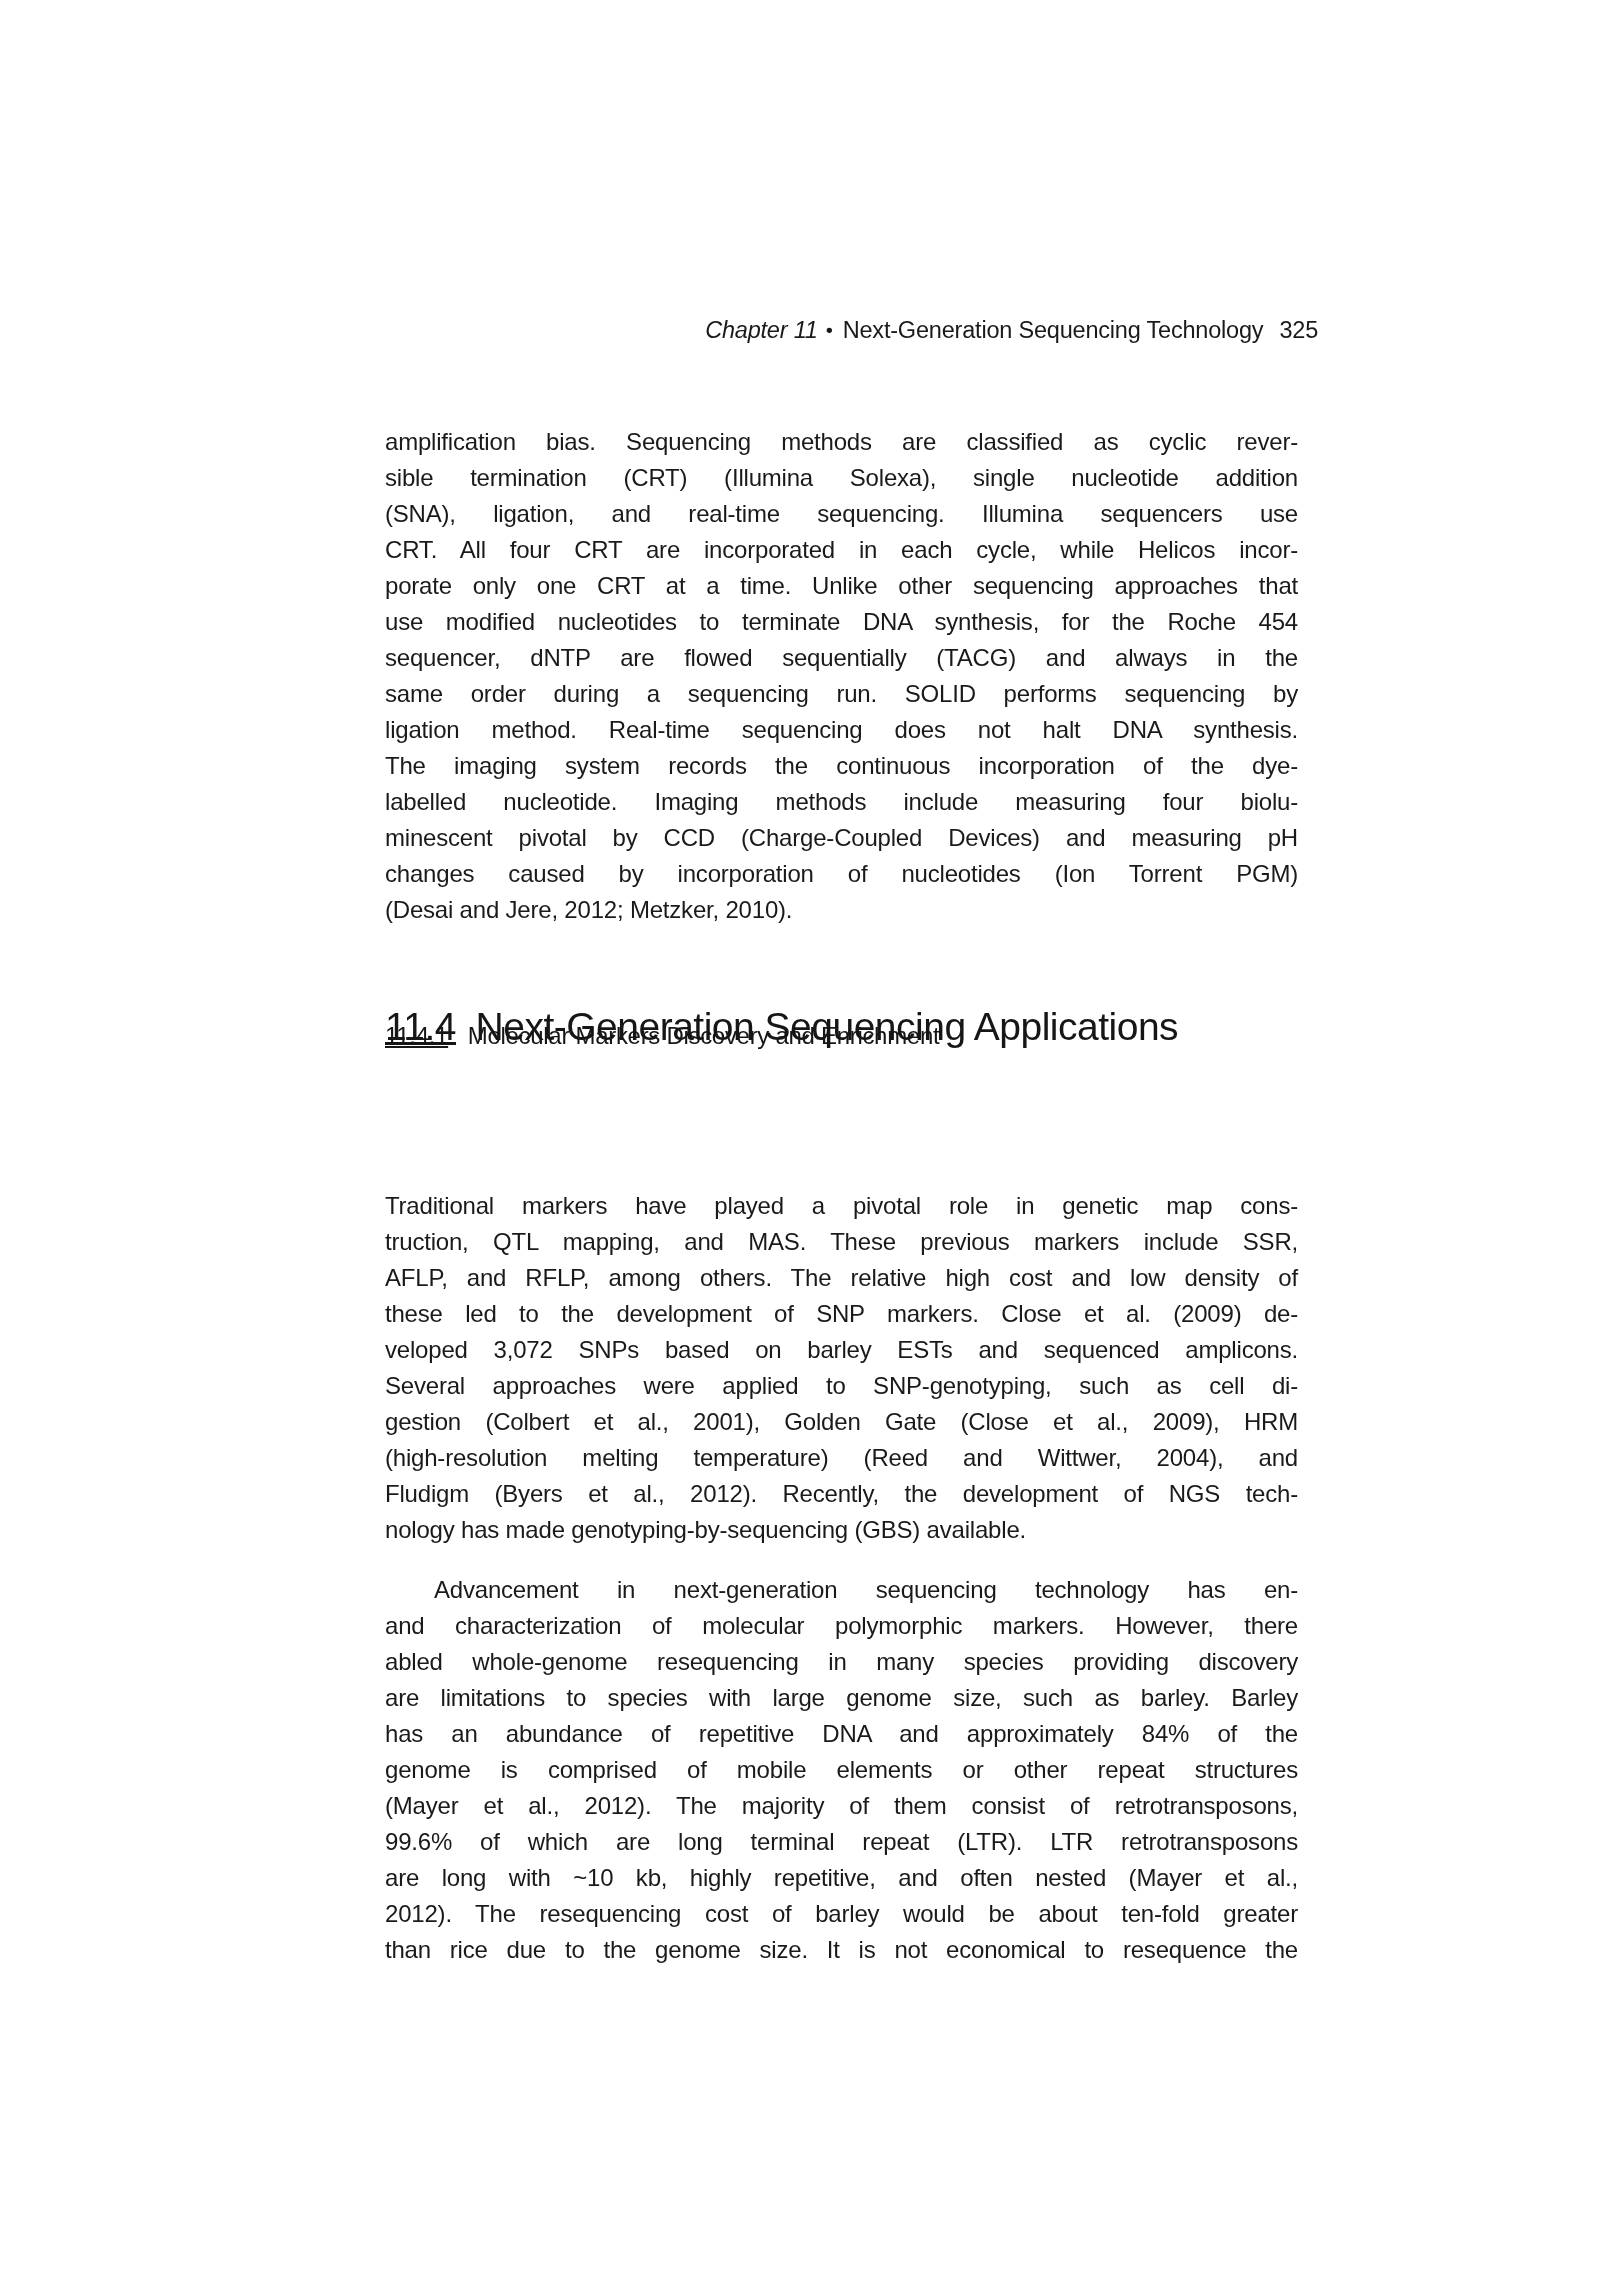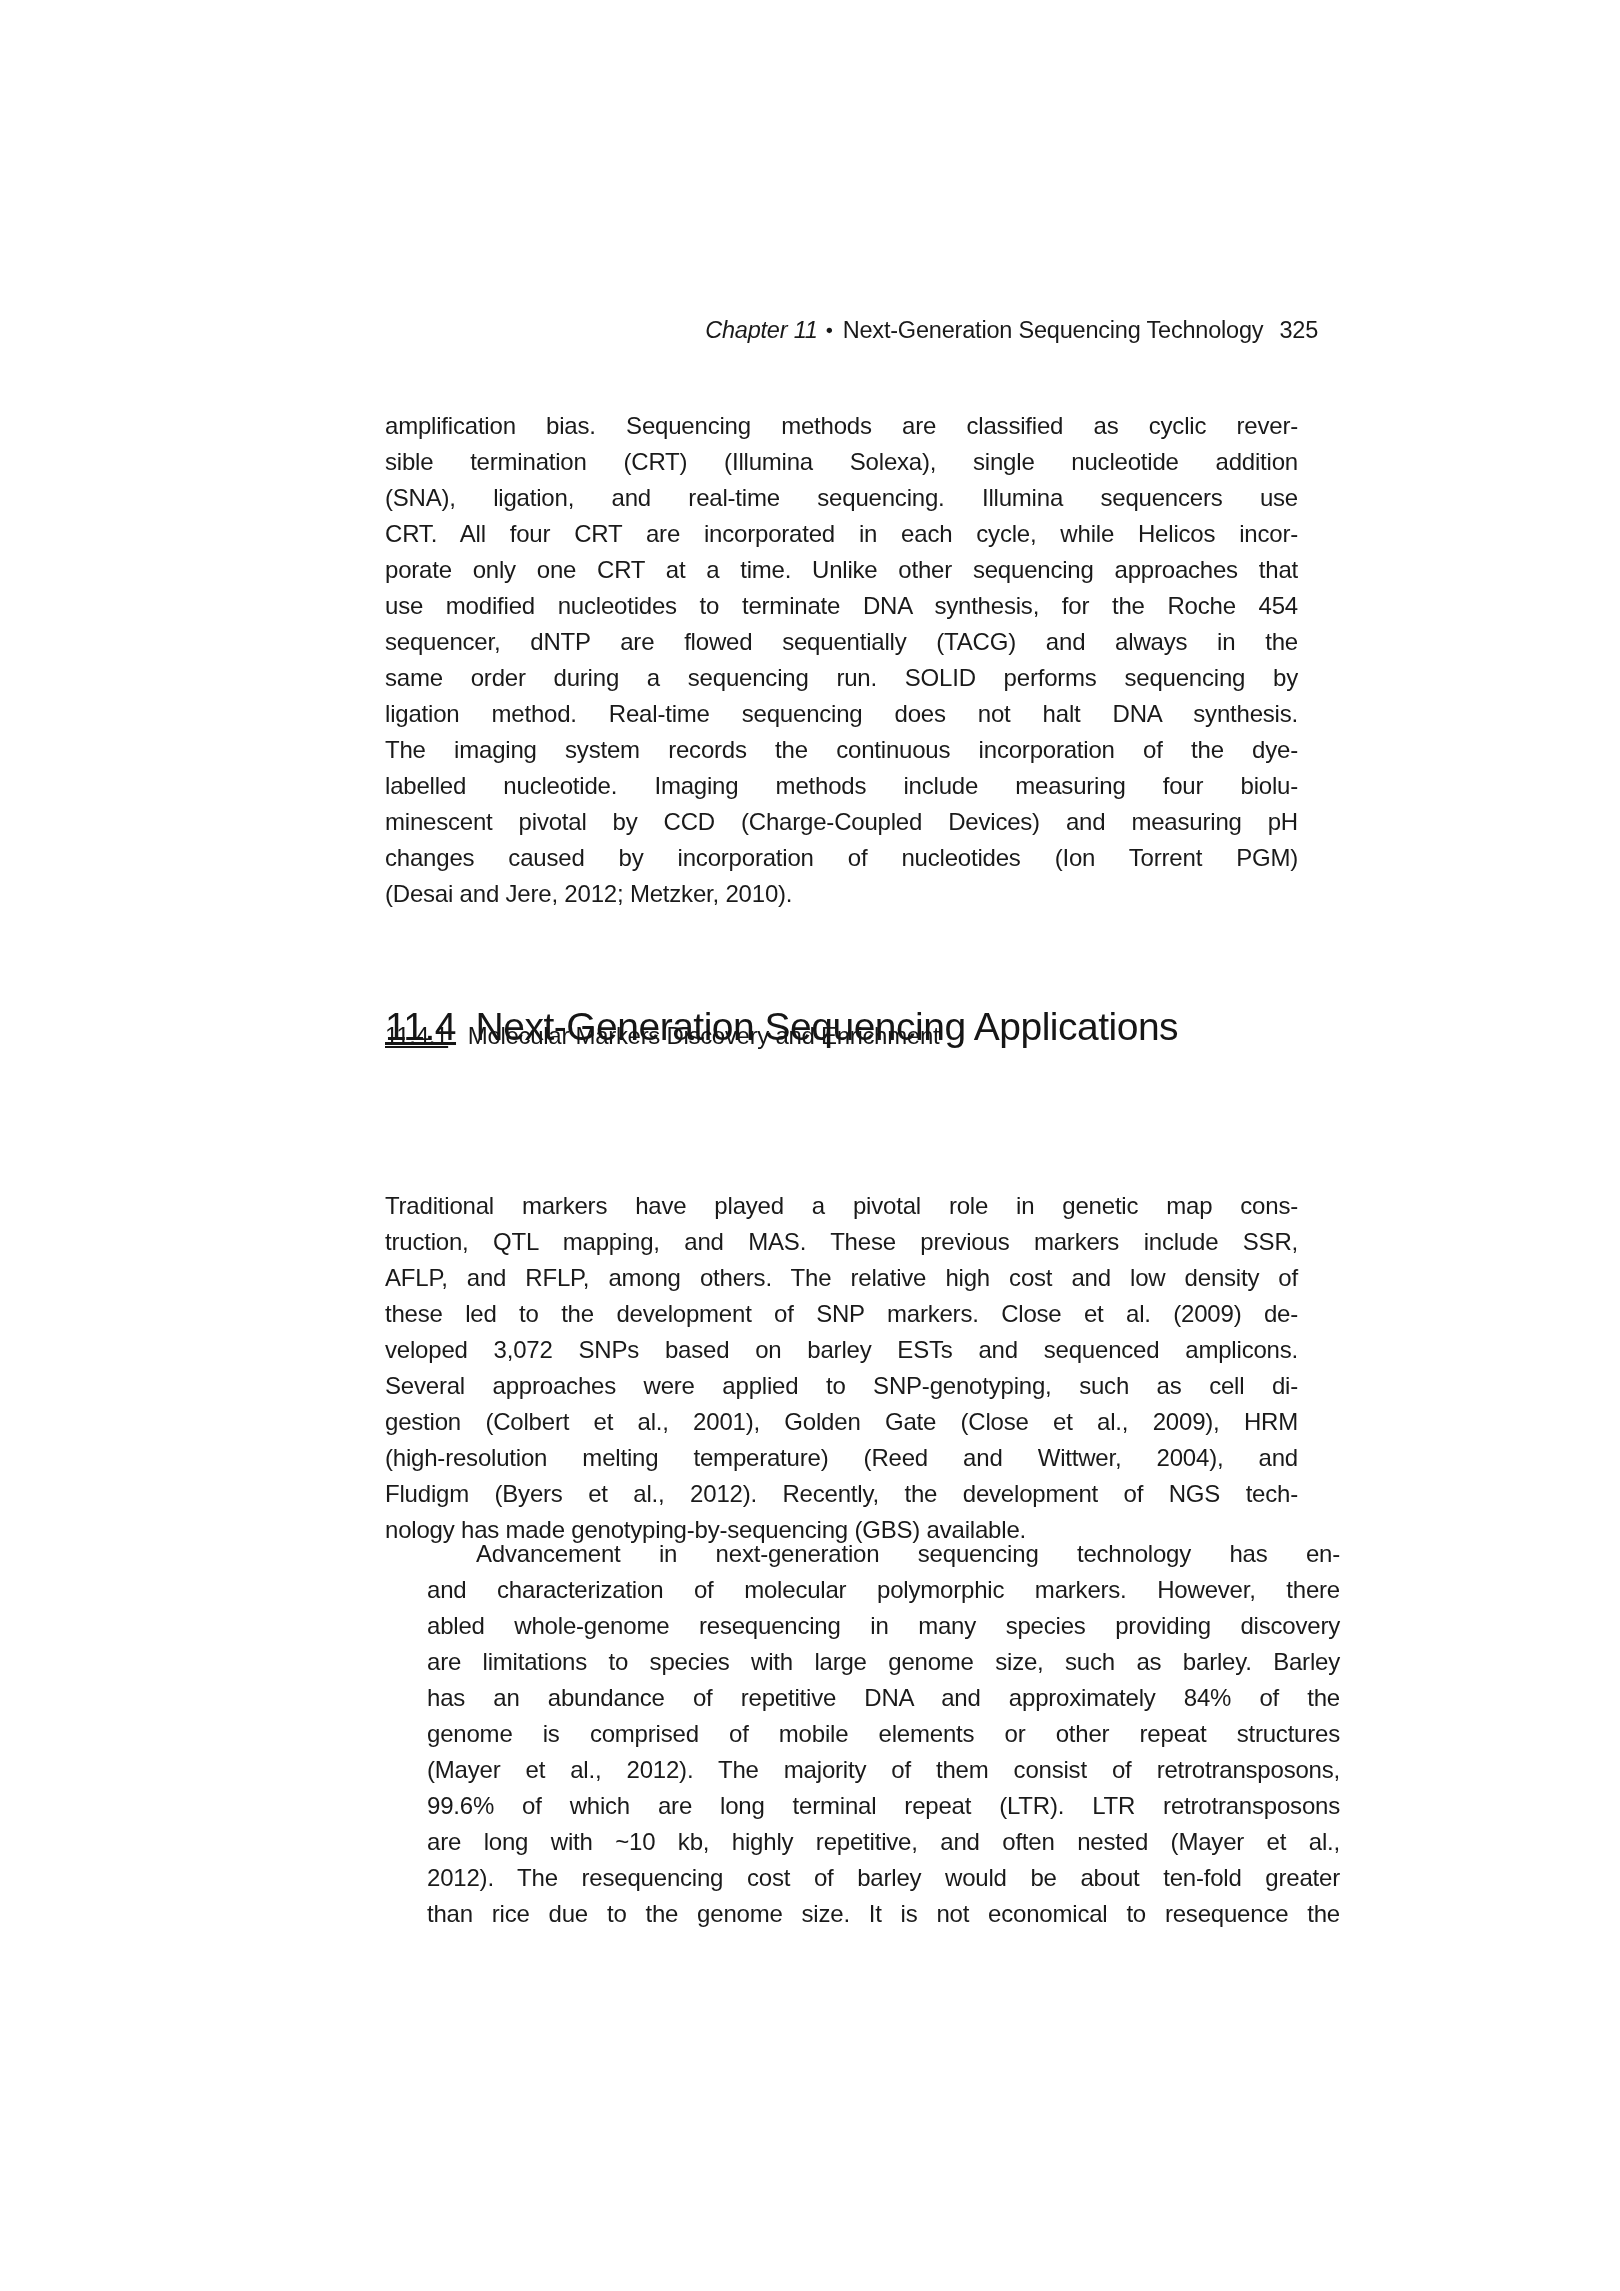--- a/index.html
+++ b/index.html
@@ -57,23 +57,23 @@
     text-align: justify;
     text-align-last: justify;
   }
   .para .line.last {
     text-align-last: left;
   }
   .indent-first .line:first-child {
     text-indent: 49px;
   }
 
-  .p1 { top: 408px; }
+  .p1 { top: 424px; }
   .p2 { top: 1188px; }
-  .p3 { top: 1536px; margin-left: 42px; }
+  .p3 { top: 1572px; }
 
   
   .h1, .h2 {
     position: absolute;
     left: 385px;
     width: 941px;
     margin: 0;
     font-weight: normal;
     white-space: nowrap;
     color: #161616;

